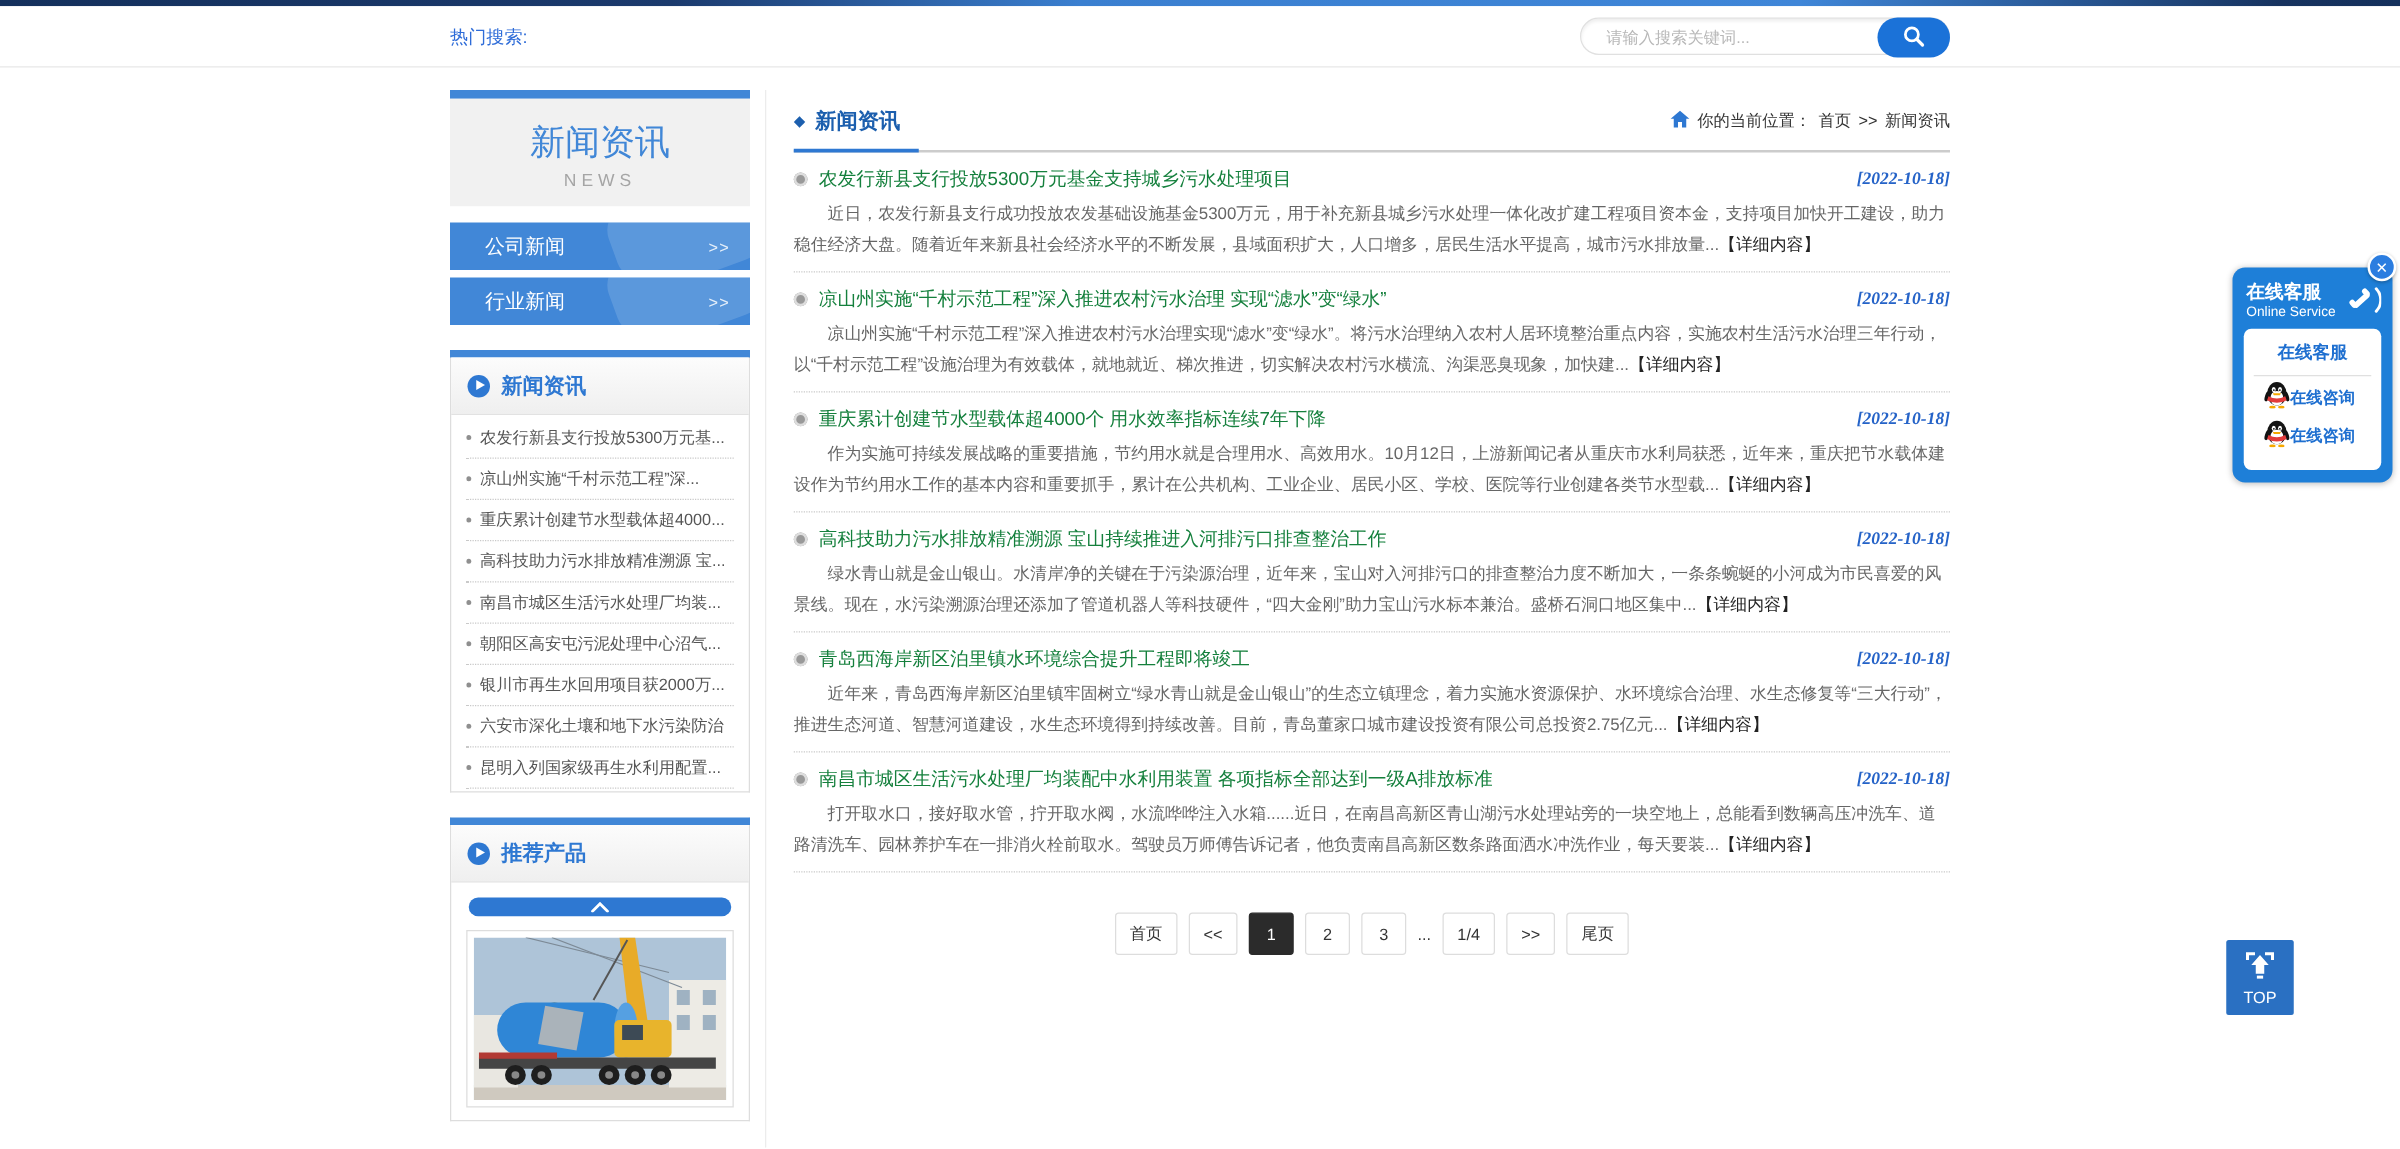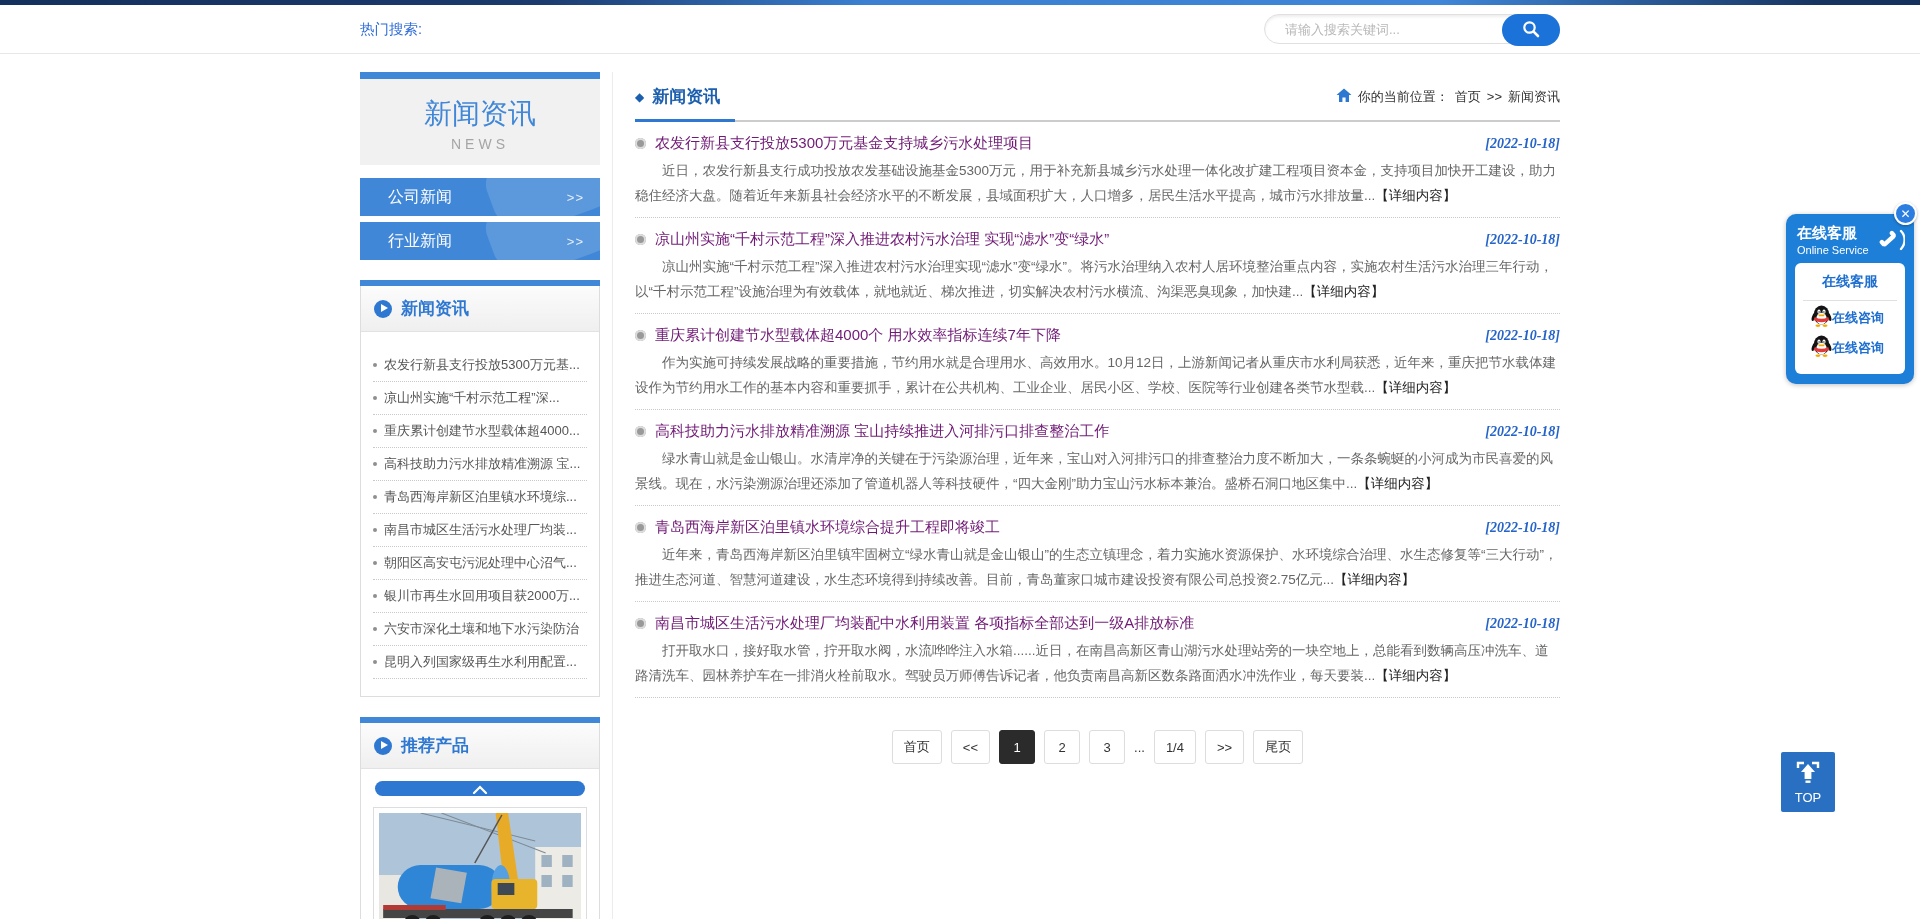--- a/index.html
+++ b/index.html
@@ -39,21 +39,21 @@
   .cat-arrow { margin-left: auto; opacity: .85; font-size: 13px; letter-spacing: 1px; position: relative; }
   
   .side-panel { margin-top: 20px; border: 1px solid #ddd; border-top: none; background: #fff; }
   .panel-topbar { height: 6px; background: #4187d7; margin: 0 -1px; }
   .panel-head { display: flex; align-items: center; gap: 9px; padding: 11px 13px;
     background: linear-gradient(#fcfcfc,#efefef); border-bottom: 1px solid #e2e2e2; }
   .play-icon { width: 18px; height: 18px; border-radius: 50%; background: #2e78d2; position: relative; flex: none; }
   .play-icon::after { content: ""; position: absolute; left: 7px; top: 4.5px;
     border-left: 7px solid #fff; border-top: 4.5px solid transparent; border-bottom: 4.5px solid transparent; }
   .panel-title { color: #2e78d2; font-size: 17px; font-weight: bold; }
-  .side-news-list { list-style: none; padding: 17px 12px; }
+  .side-news-list { list-style: none; padding: 2px 12px; }
   .side-news-item { display: flex; align-items: center; gap: 7px; padding: 7px 0;
     border-bottom: 1px dotted #c9c9c9; font-size: 13px; color: #555; cursor: pointer;
     white-space: nowrap; overflow: hidden; }
   .bullet { width: 4px; height: 4px; background: #8f8f8f; border-radius: 50%; flex: none; }
   .products-body { padding: 10px 12px 0; }
   .scroll-pill { height: 15px; border-radius: 8px; background: #2e78d2; margin: 2px 2px 11px;
     display: flex; align-items: center; justify-content: center; cursor: pointer; }
   .product-card { margin-bottom: 10px; cursor: pointer; }
   .product-img { border: 1px solid #ddd; background: #fff; padding: 5px; }
   .product-img svg { display: block; width: 100%; height: 130px; }
@@ -62,21 +62,21 @@
     padding: 13px 0 12px; border-bottom: 2px solid #ccc; }
   .main-head::after { content: ""; position: absolute; left: 0; bottom: -2px; width: 100px; height: 3px; background: #2e78d2; }
   .main-title { display: flex; align-items: center; gap: 8px; color: #1c5fae; font-size: 17px; font-weight: bold; }
   .diamond { font-size: 12px; color: #1c5fae; }
   .breadcrumb { display: flex; align-items: center; gap: 6px; font-size: 13px; color: #333; }
   .breadcrumb a { color: #333; text-decoration: none; cursor: pointer; }
   .article { padding: 12px 0 9px; border-bottom: 1px dotted #c9c9c9; }
   .article-head { display: flex; align-items: center; gap: 9px; }
   .dot-icon { width: 11px; height: 11px; border-radius: 50%; background: #999;
     box-shadow: inset 0 0 0 2px #ddd; flex: none; }
-  .article-title { flex: 1; font-size: 15px; color: #701a75; font-weight: normal; cursor: pointer; }
+  .article-title { flex: 1; font-size: 15px; color: #15803d; font-weight: normal; cursor: pointer; }
   .article-date { color: #2563c8; font-weight: bold; font-size: 14px;
     font-family: "Liberation Serif", "DejaVu Serif", serif; font-style: italic; }
   .article-summary { margin-top: 5px; color: #666; font-size: 13.5px; line-height: 25px; text-indent: 2em; }
   .more-label { color: #222; cursor: pointer; text-decoration: none; }
   .pagination { display: flex; justify-content: center; align-items: center; gap: 9px; margin: 32px 0 40px; }
   .page-btn { min-width: 36px; height: 34px; padding: 0 11px; display: inline-flex; align-items: center;
     justify-content: center; border: 1px solid #ddd; border-radius: 3px; background: #fff; color: #333;
     font-size: 13px; cursor: pointer; font-family: inherit; }
   .page-btn.active { background: #2b2b2b; border-color: #2b2b2b; color: #fff; }
   .page-ellipsis { color: #333; font-size: 13px; }
@@ -156,24 +156,20 @@
             <span class="bullet"></span>
             <span>凉山州实施“千村示范工程”深...</span>
           </li>
           <li class="side-news-item">
             <span class="bullet"></span>
             <span>重庆累计创建节水型载体超4000...</span>
           </li>
           <li class="side-news-item">
             <span class="bullet"></span>
             <span>高科技助力污水排放精准溯源 宝...</span>
-          </li>
-          <li class="side-news-item">
-            <span class="bullet"></span>
-            <span>青岛西海岸新区泊里镇水环境综...</span>
           </li>
           <li class="side-news-item">
             <span class="bullet"></span>
             <span>南昌市城区生活污水处理厂均装...</span>
           </li>
           <li class="side-news-item">
             <span class="bullet"></span>
             <span>朝阳区高安屯污泥处理中心沼气...</span>
           </li>
           <li class="side-news-item">

